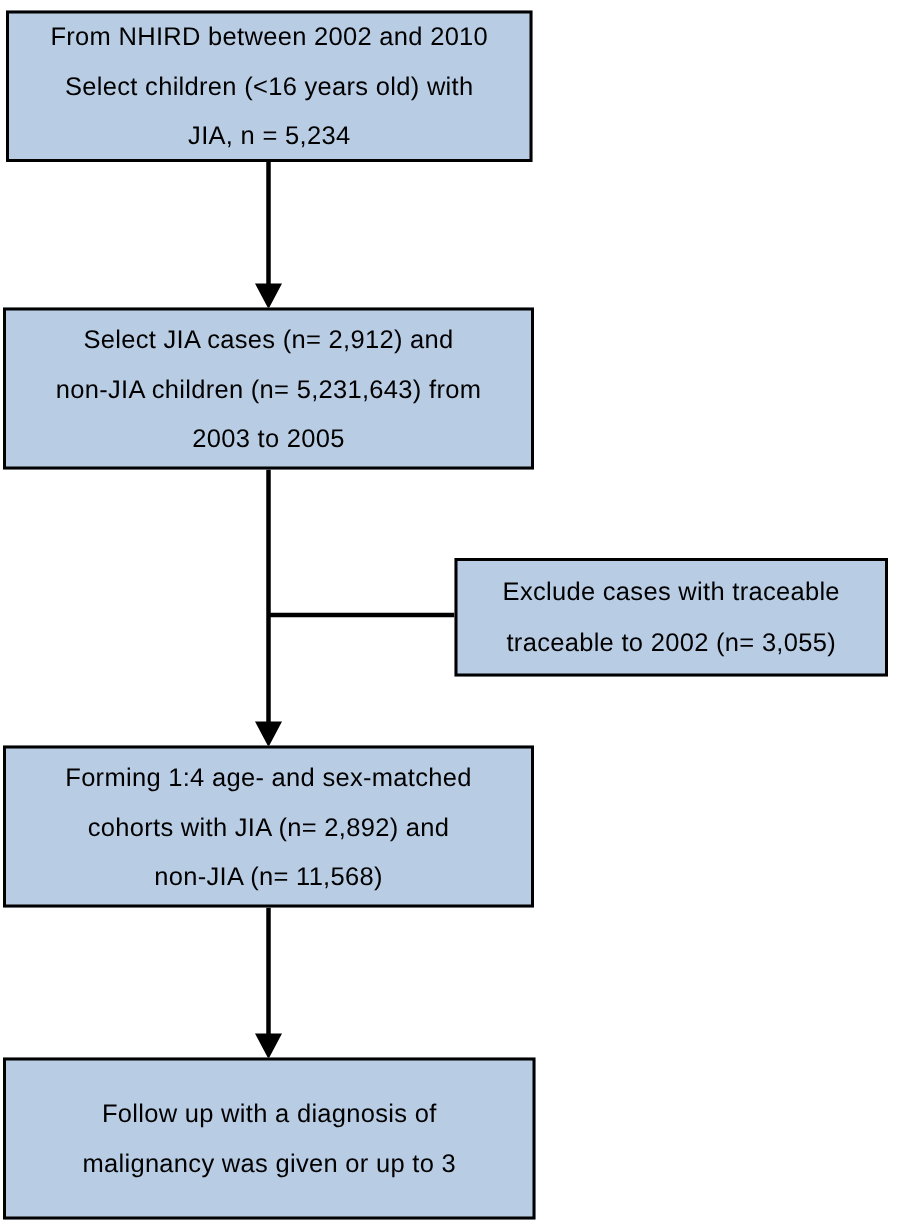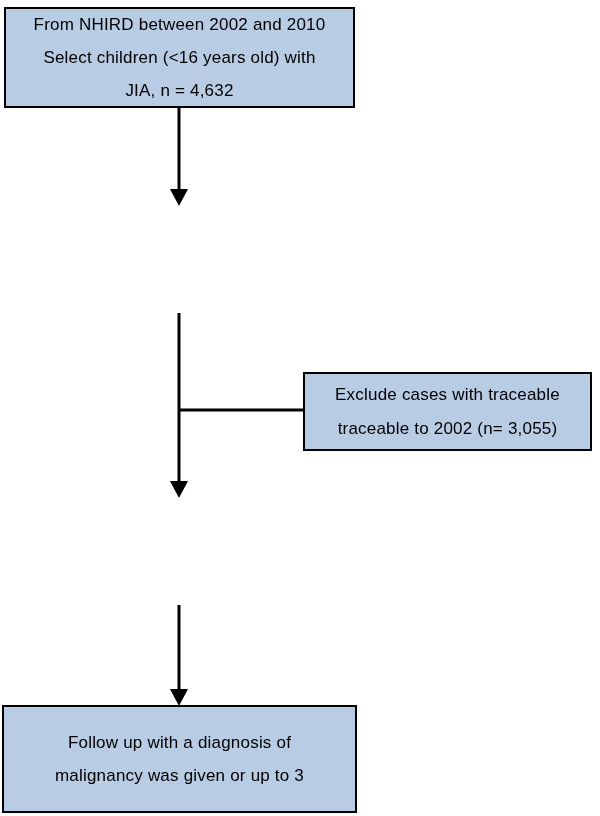--- a/index.html
+++ b/index.html
@@ -72,28 +72,38 @@
 
     <line class="conn" x1="179" y1="410" x2="303" y2="410"></line>
 
     <line class="conn" x1="179" y1="605" x2="179" y2="690"></line>
     <polygon class="head" points="170,689 188,689 179,706"></polygon>
   </svg>
 
   <div class="flow-box box-nhird">
     <p>From NHIRD between 2002 and 2010</p>
     <p>Select children (&lt;16 years old) with</p>
-    <p>JIA, n = 4,632</p>
+    <p>JIA, n = 5,234</p>
   </div>
 
+  <div class="flow-box box-select">
+    <p>Select JIA cases (n= 2,912) and</p>
+    <p>non-JIA children (n= 5,231,643) from</p>
+    <p>2003 to 2005</p>
+  </div>
 
   <div class="flow-box box-exclude">
     <p>Exclude cases with traceable</p>
     <p>traceable to 2002 (n= 3,055)</p>
   </div>
 
+  <div class="flow-box box-cohorts">
+    <p>Forming 1:4 age- and sex-matched</p>
+    <p>cohorts with JIA (n= 2,892) and</p>
+    <p>non-JIA (n= 11,568)</p>
+  </div>
 
   <div class="flow-box box-followup">
     <p>Follow up with a diagnosis of</p>
     <p>malignancy was given or up to 3</p>
   </div>
 
 </div>
 
 </body></html>

